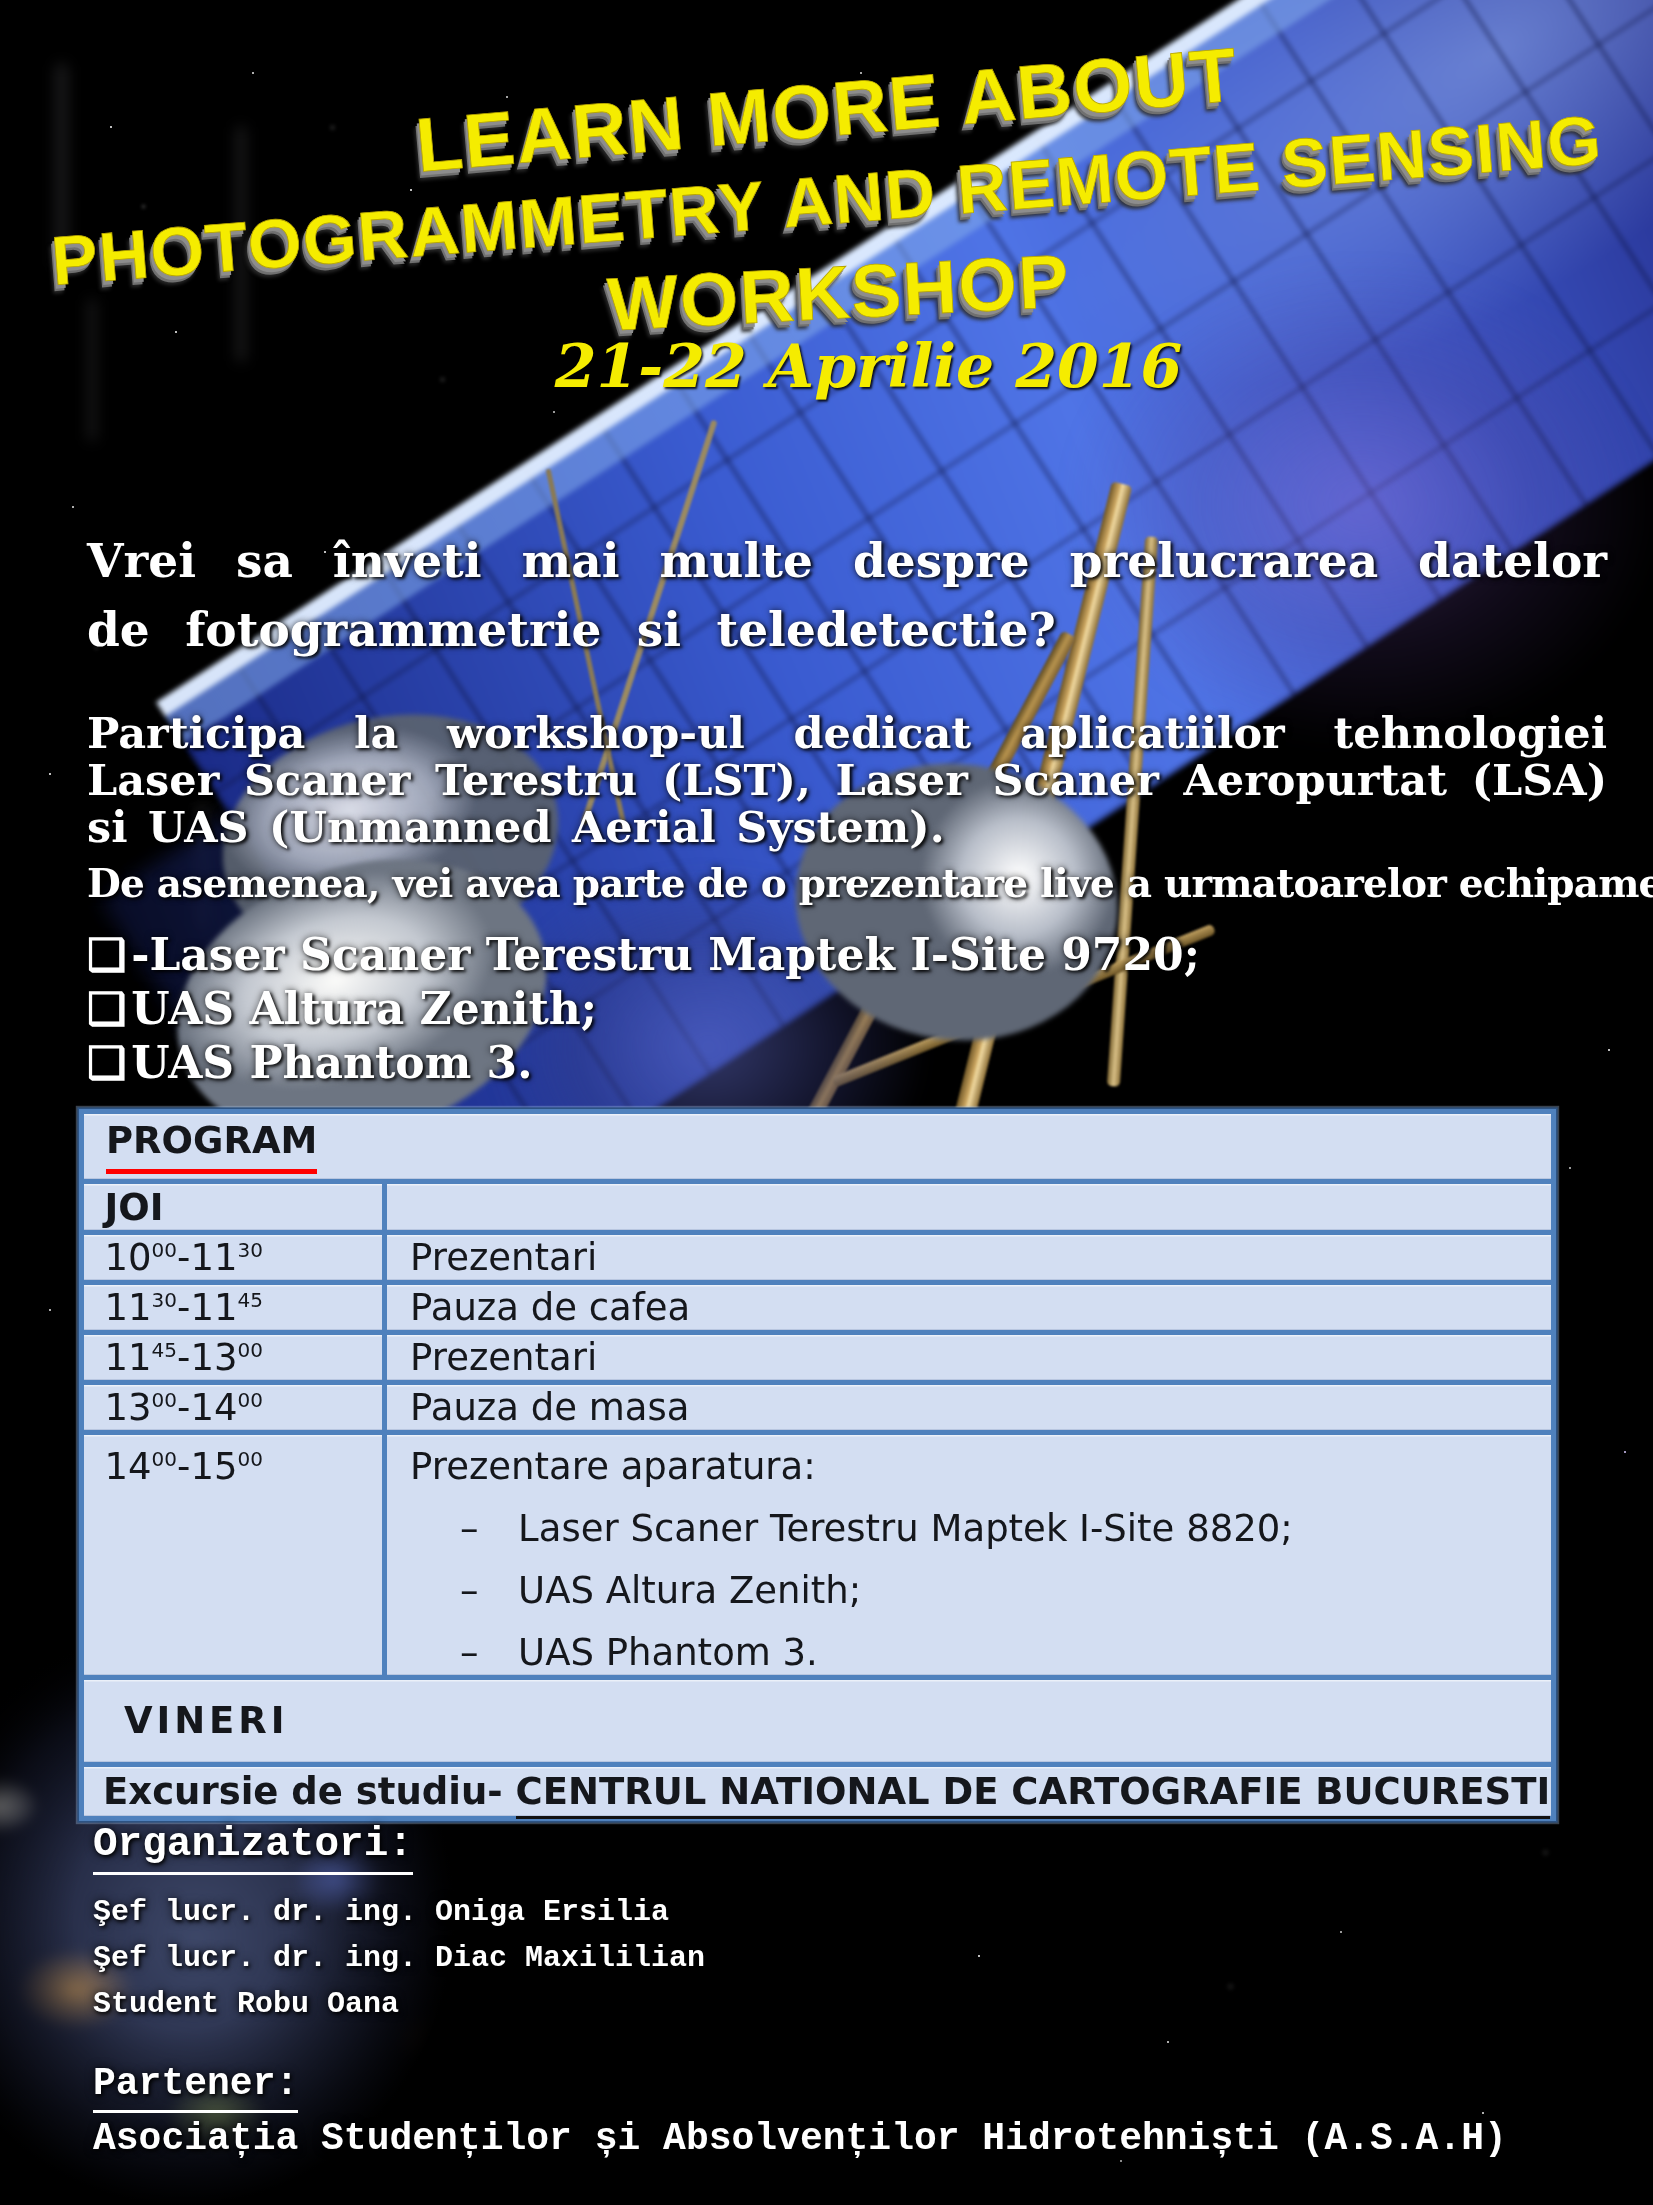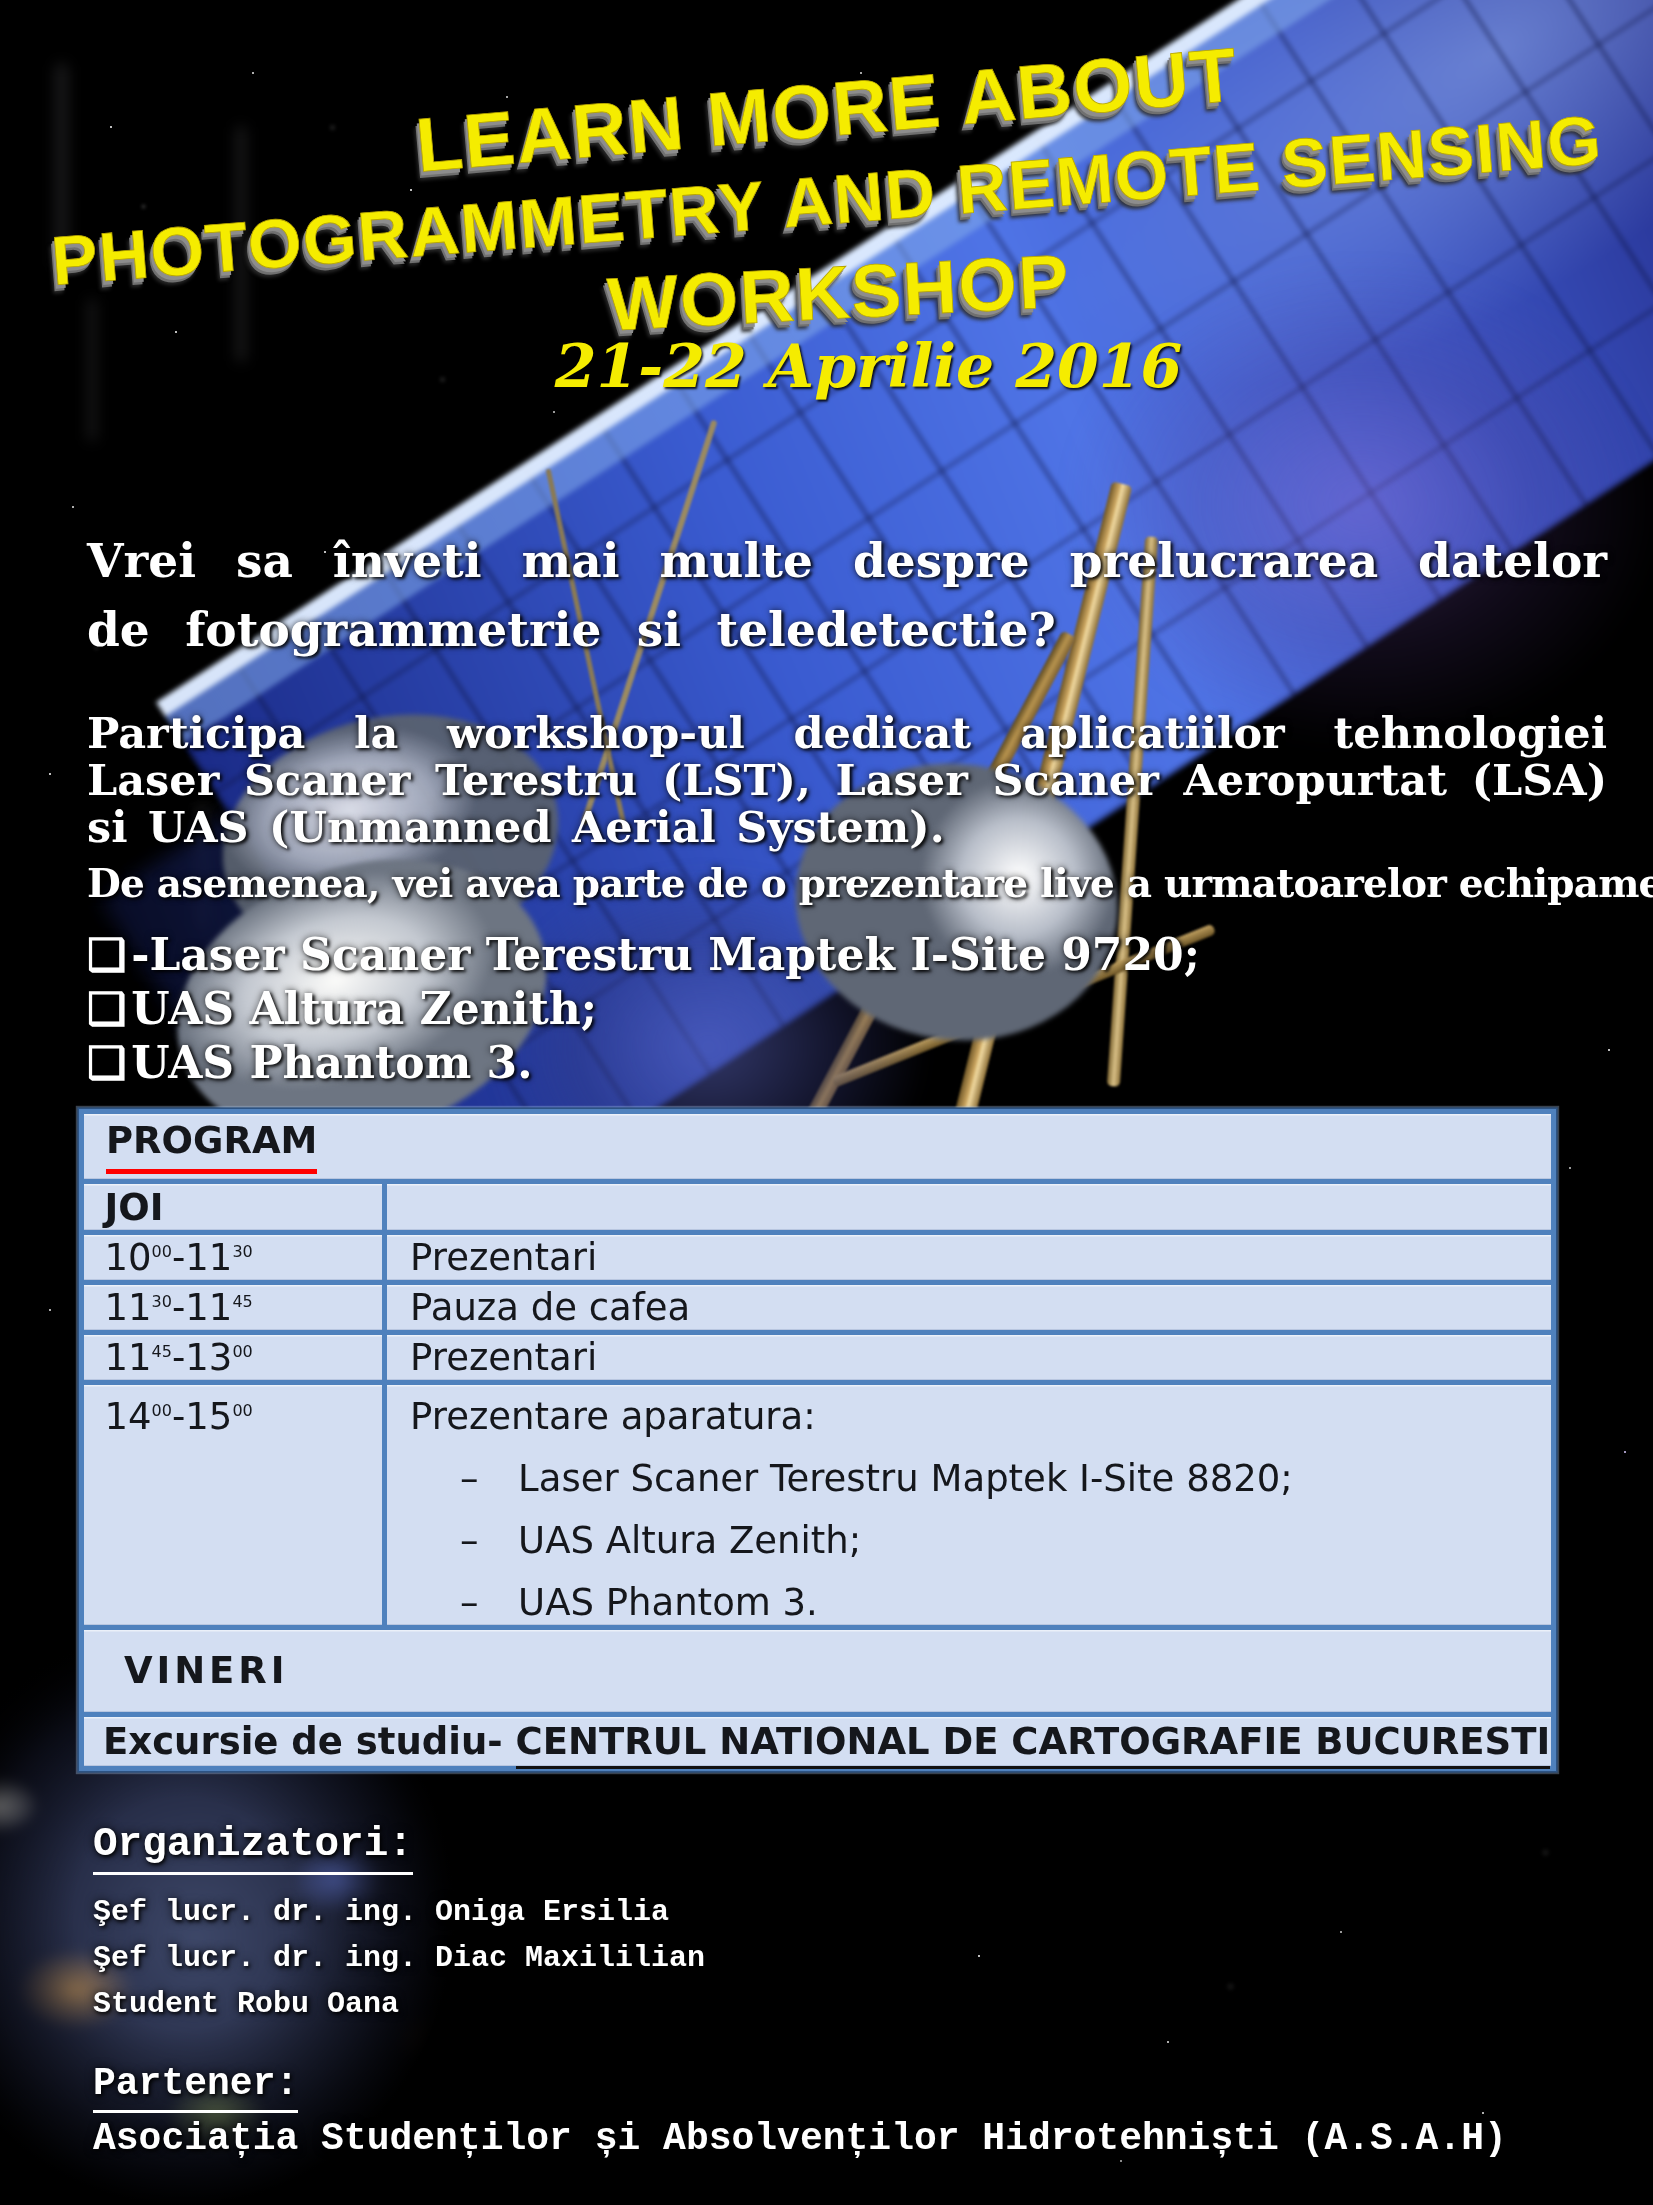--- a/index.html
+++ b/index.html
@@ -105,21 +105,21 @@
     color:#15171c;font-family:"DejaVu Sans",sans-serif;font-size:37px;}
   td.time-col{width:276px;padding-left:20.5px;}
   td.act-col{padding-left:23.6px;}
   .red-head{font-family:"DejaVu Sans Mono",monospace;font-weight:bold;color:#ff0000;}
   tr.r-program td{height:63px;}
   .program-title{font-size:49px;padding-left:22px;}
   .u-red{display:inline-block;border-bottom:5.5px solid #ff0000;padding-bottom:6.3px;}
   tr.r-joi td{height:44px;}
   .joi-text{font-size:43px;padding-left:22px;}
   tr.r-time td{height:43px;}
-  sup.tm{font-size:16px;vertical-align:super;line-height:0;}
+  sup.tm{font-size:20px;vertical-align:super;line-height:0;}
   tr.r-tall td{height:187px;vertical-align:top;padding-top:9.5px;}
   .tall-items{margin-top:19px;}
   .sub-item{display:flex;margin-left:50px;margin-top:19px;}
   .sub-dash{width:58px;}
   tr.r-vineri td{height:80px;}
   .vineri-text{font-size:44px;padding-left:40px;letter-spacing:3.9px;}
   tr.r-exc td{height:47px;}
   .exc-text{font-family:"DejaVu Sans",sans-serif;font-weight:bold;font-size:38px;color:#111;padding-left:19px;white-space:nowrap;}
   .u-black{border-bottom:3.9px solid #111;padding-bottom:3.2px;}
 
@@ -191,20 +191,24 @@
     <td class="act-col">Prezentari</td>
   </tr>
   <tr class="r-time">
     <td class="time-col"><span>11</span><sup class="tm">30</sup><span>-</span><span>11</span><sup class="tm">45</sup></td>
     <td class="act-col">Pauza de cafea</td>
   </tr>
   <tr class="r-time">
     <td class="time-col"><span>11</span><sup class="tm">45</sup><span>-</span><span>13</span><sup class="tm">00</sup></td>
     <td class="act-col">Prezentari</td>
   </tr>
+  <tr class="r-time">
+    <td class="time-col"><span>13</span><sup class="tm">00</sup><span>-</span><span>14</span><sup class="tm">00</sup></td>
+    <td class="act-col">Pauza de masa</td>
+  </tr>
   <tr class="r-tall">
     <td class="time-col"><span>14</span><sup class="tm">00</sup><span>-</span><span>15</span><sup class="tm">00</sup></td>
     <td class="act-col">
       <div>Prezentare aparatura:</div>
       <div class="tall-items">
         <div class="sub-item">
               <span class="sub-dash">–</span>
               <span>Laser Scaner Terestru Maptek I-Site 8820;</span>
             </div>
         <div class="sub-item">

